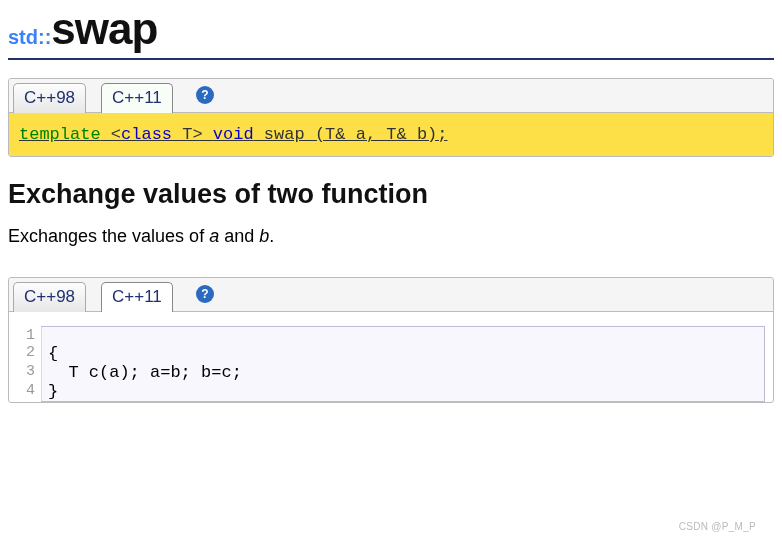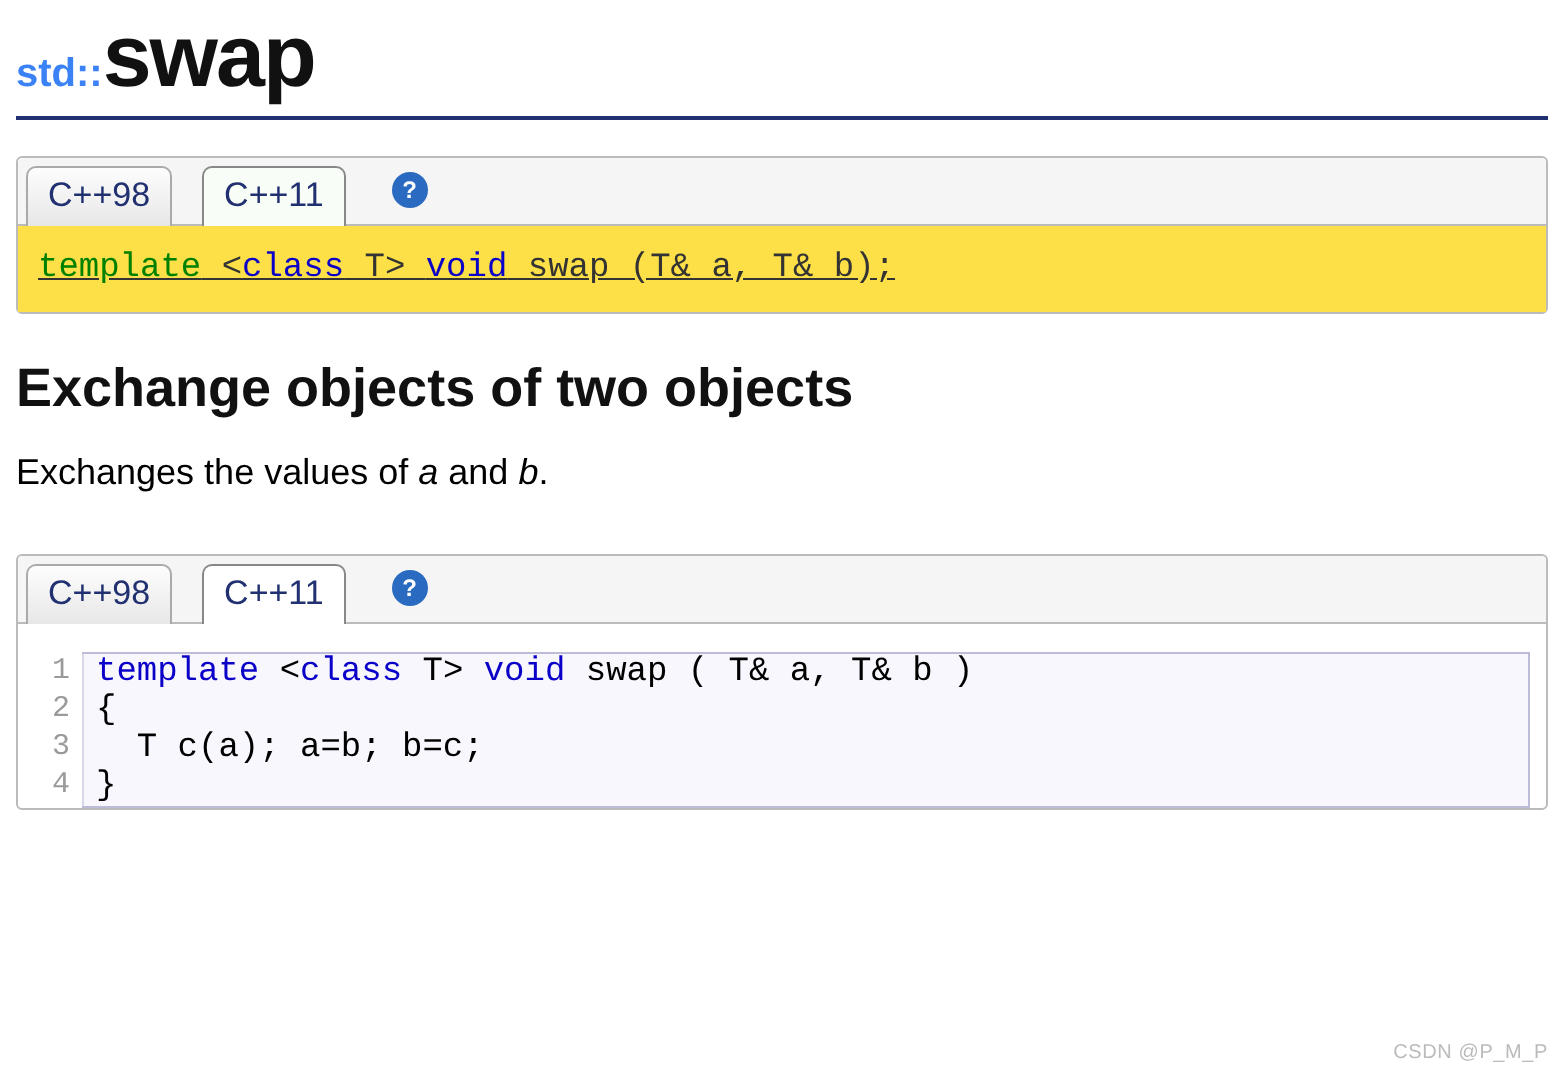--- a/index.html
+++ b/index.html
@@ -134,21 +134,21 @@
     font-size: 15px;
     user-select: none;
     margin-left: -24px;
   }
   .code-text {
     padding: 0 6px;
     white-space: pre;
   }
   .watermark {
     position: fixed;
-    right: 8px;
+    right: 26px;
     bottom: 4px;
     font-size: 10px;
     color: #bbb;
     letter-spacing: 0.3px;
   }
 </style>
 </head>
 <body>
 
 <div class="title-row">
@@ -157,37 +157,36 @@
 
 <div class="tabbed green-body">
   <div class="tab-strip">
     <div class="tab">C++98</div>
     <div class="tab active">C++11</div>
     <span class="help-icon">?</span>
   </div>
   <div class="tab-body" id="decl-code"><span class="kw-green">template</span><span> &lt;</span><span class="kw-blue">class</span><span> T&gt; </span><span class="kw-blue">void</span><span> swap (T&amp; a, T&amp; b);</span></div>
 </div>
 
-<h2 class="section-heading">Exchange objects of two objects</h2>
+<h2 class="section-heading">Exchange values of two function</h2>
 
 <p class="para">
   <span>Exchanges the values of </span><span class="ital">a</span><span> and </span><span class="ital">b</span><span>.</span>
 </p>
 
 <div class="tabbed">
   <div class="tab-strip">
     <div class="tab">C++98</div>
     <div class="tab active">C++11</div>
     <span class="help-icon">?</span>
   </div>
   <div class="desc-body">
     <div class="code-block" id="behavior-code">
         <div class="code-row">
           <div class="lineno">1</div>
-          <div class="code-text"><span class="kw-blue">template</span><span> &lt;</span><span class="kw-blue">class</span><span> T&gt; </span><span class="kw-blue">void</span><span> swap ( T&amp; a, T&amp; b )</span></div>
         </div>
         <div class="code-row">
           <div class="lineno">2</div>
           <div class="code-text"><span>{</span></div>
         </div>
         <div class="code-row">
           <div class="lineno">3</div>
           <div class="code-text"><span>  T c(a); a=b; b=c;</span></div>
         </div>
         <div class="code-row">

